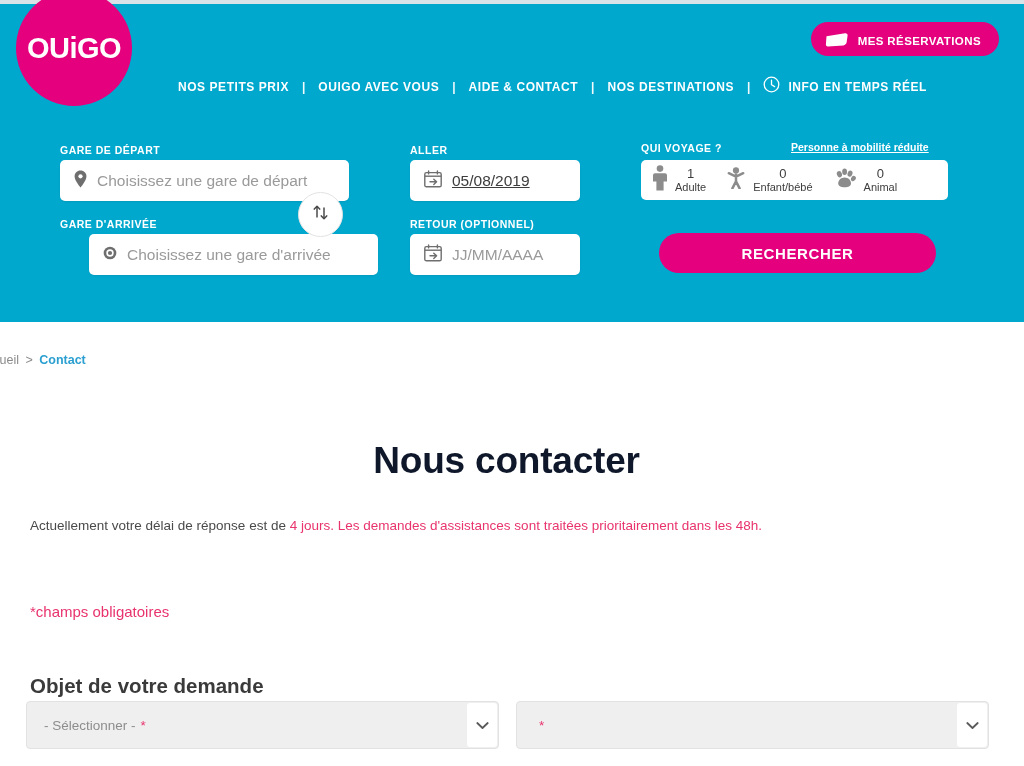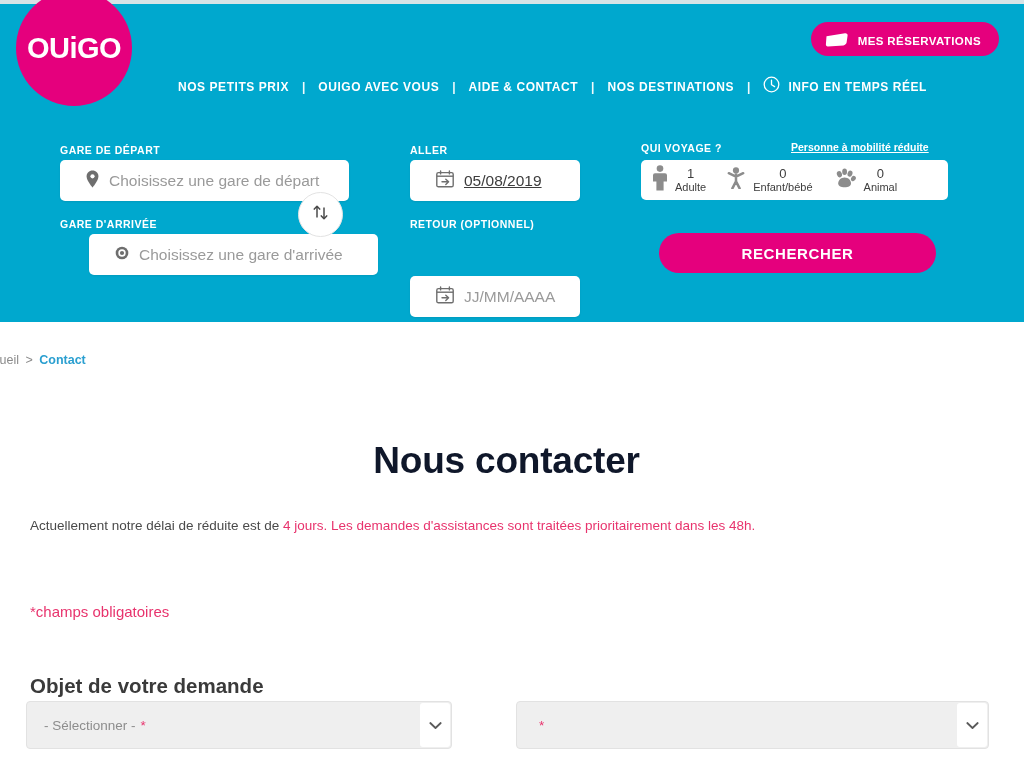--- a/index.html
+++ b/index.html
@@ -67,21 +67,21 @@
   .nav-realtime { display:flex; align-items:center; gap:8px; cursor:pointer; }
 
   
   .label {
     color:#ffffff; font-size:10.5px; font-weight:bold; letter-spacing:0.5px;
     text-transform:uppercase;
   }
   .field {
     background:#ffffff; border-radius:5px;
     display:flex; align-items:center; gap:10px;
-    padding:0 26px;
+    padding:0 14px;
     box-shadow:0 1px 2px rgba(0,0,0,.08);
   }
   .field-text { font-size:15.5px; color:#9a9a9a; }
   .field-text.filled { color:#3d3d3d;text-decoration:underline; }
 
   #gare-depart-label { position:absolute; left:60px; top:140px; }
   #gare-depart-field { position:absolute; left:60px; top:156px; width:289px; height:41px; }
   #gare-arrivee-label { position:absolute; left:60px; top:214px; }
   #gare-arrivee-field { position:absolute; left:47px; top:230px; width:289px; height:41px;margin-left:42px; }
 
@@ -89,21 +89,21 @@
     position:absolute; left:298px; top:188px;
     width:45px; height:45px; border-radius:50%;
     background:#ffffff; border:1px solid #e3e3e3;
     display:flex; align-items:center; justify-content:center;
     cursor:pointer; z-index:6;
   }
 
   #aller-label { position:absolute; left:410px; top:140px; }
   #aller-field { position:absolute; left:410px; top:156px; width:170px; height:41px; }
   #retour-label { position:absolute; left:410px; top:214px; }
-  #retour-field { position:absolute; left:410px; top:230px; width:170px; height:41px;margin-top:42px; }
+  #retour-field { position:absolute; left:410px; top:230px; width:170px; height:41px; }
 
   #qui-voyage-label { position:absolute; left:641px; top:138px; }
   #pmr-link {
     position:absolute; left:791px; top:137px;
     color:#ffffff; font-size:10.5px; font-weight:bold;
     text-decoration:underline; cursor:pointer; white-space:nowrap;
   }
   .pax-box {
     position:absolute; left:641px; top:156px; width:307px; height:40px;
     background:#ffffff; border-radius:5px;
@@ -157,21 +157,21 @@
     position:absolute; left:30px; top:657px;
     font-size:20.5px; color:#3a3a3a;
   }
 
   .select-box {
     position:absolute; height:48px;
     background:#efefef; border:1px solid #e2e2e2; border-radius:4px;
     display:flex; align-items:center;
     cursor:pointer;
   }
-  #select-objet { left:26px; top:701px; width:426px; }
+  #select-objet { left:26px; top:701px; width:473px; }
   #select-sousobjet { left:516px; top:701px; width:473px; }
   .select-label { padding-left:17px; font-size:13.5px; color:#8d8d8d; }
   .select-star { color:#e8336d; font-size:13.5px; padding-left:5px; }
   .select-arrow {
     margin-left:auto; margin-right:1px;
     width:30px; height:44px; background:#ffffff;
     border-radius:3px;
     display:flex; align-items:center; justify-content:center;
   }
 </style>
@@ -327,21 +327,21 @@
 
   <div class="breadcrumb">
     <span class="crumb-home">ccueil</span>
     <span class="sep">&gt;</span>
     <span class="crumb-current">Contact</span>
   </div>
 
   <h1 class="page-title">Nous contacter</h1>
 
   <div class="notice">
-    <span>Actuellement notre délai de réduite est de </span><span class="hl">4 jours. Les demandes d'assistances sont traitées prioritairement dans les 48h.</span>
+    <span>Actuellement votre délai de réponse est de </span><span class="hl">4 jours. Les demandes d'assistances sont traitées prioritairement dans les 48h.</span>
   </div>
 
   <div class="required-note">*champs obligatoires</div>
 
   <h2 class="section-title">Objet de votre demande</h2>
 
   <div class="select-box" id="select-objet">
     <span class="select-label">- Sélectionner -</span>
     <span class="select-star">*</span>
     <span class="select-arrow">

